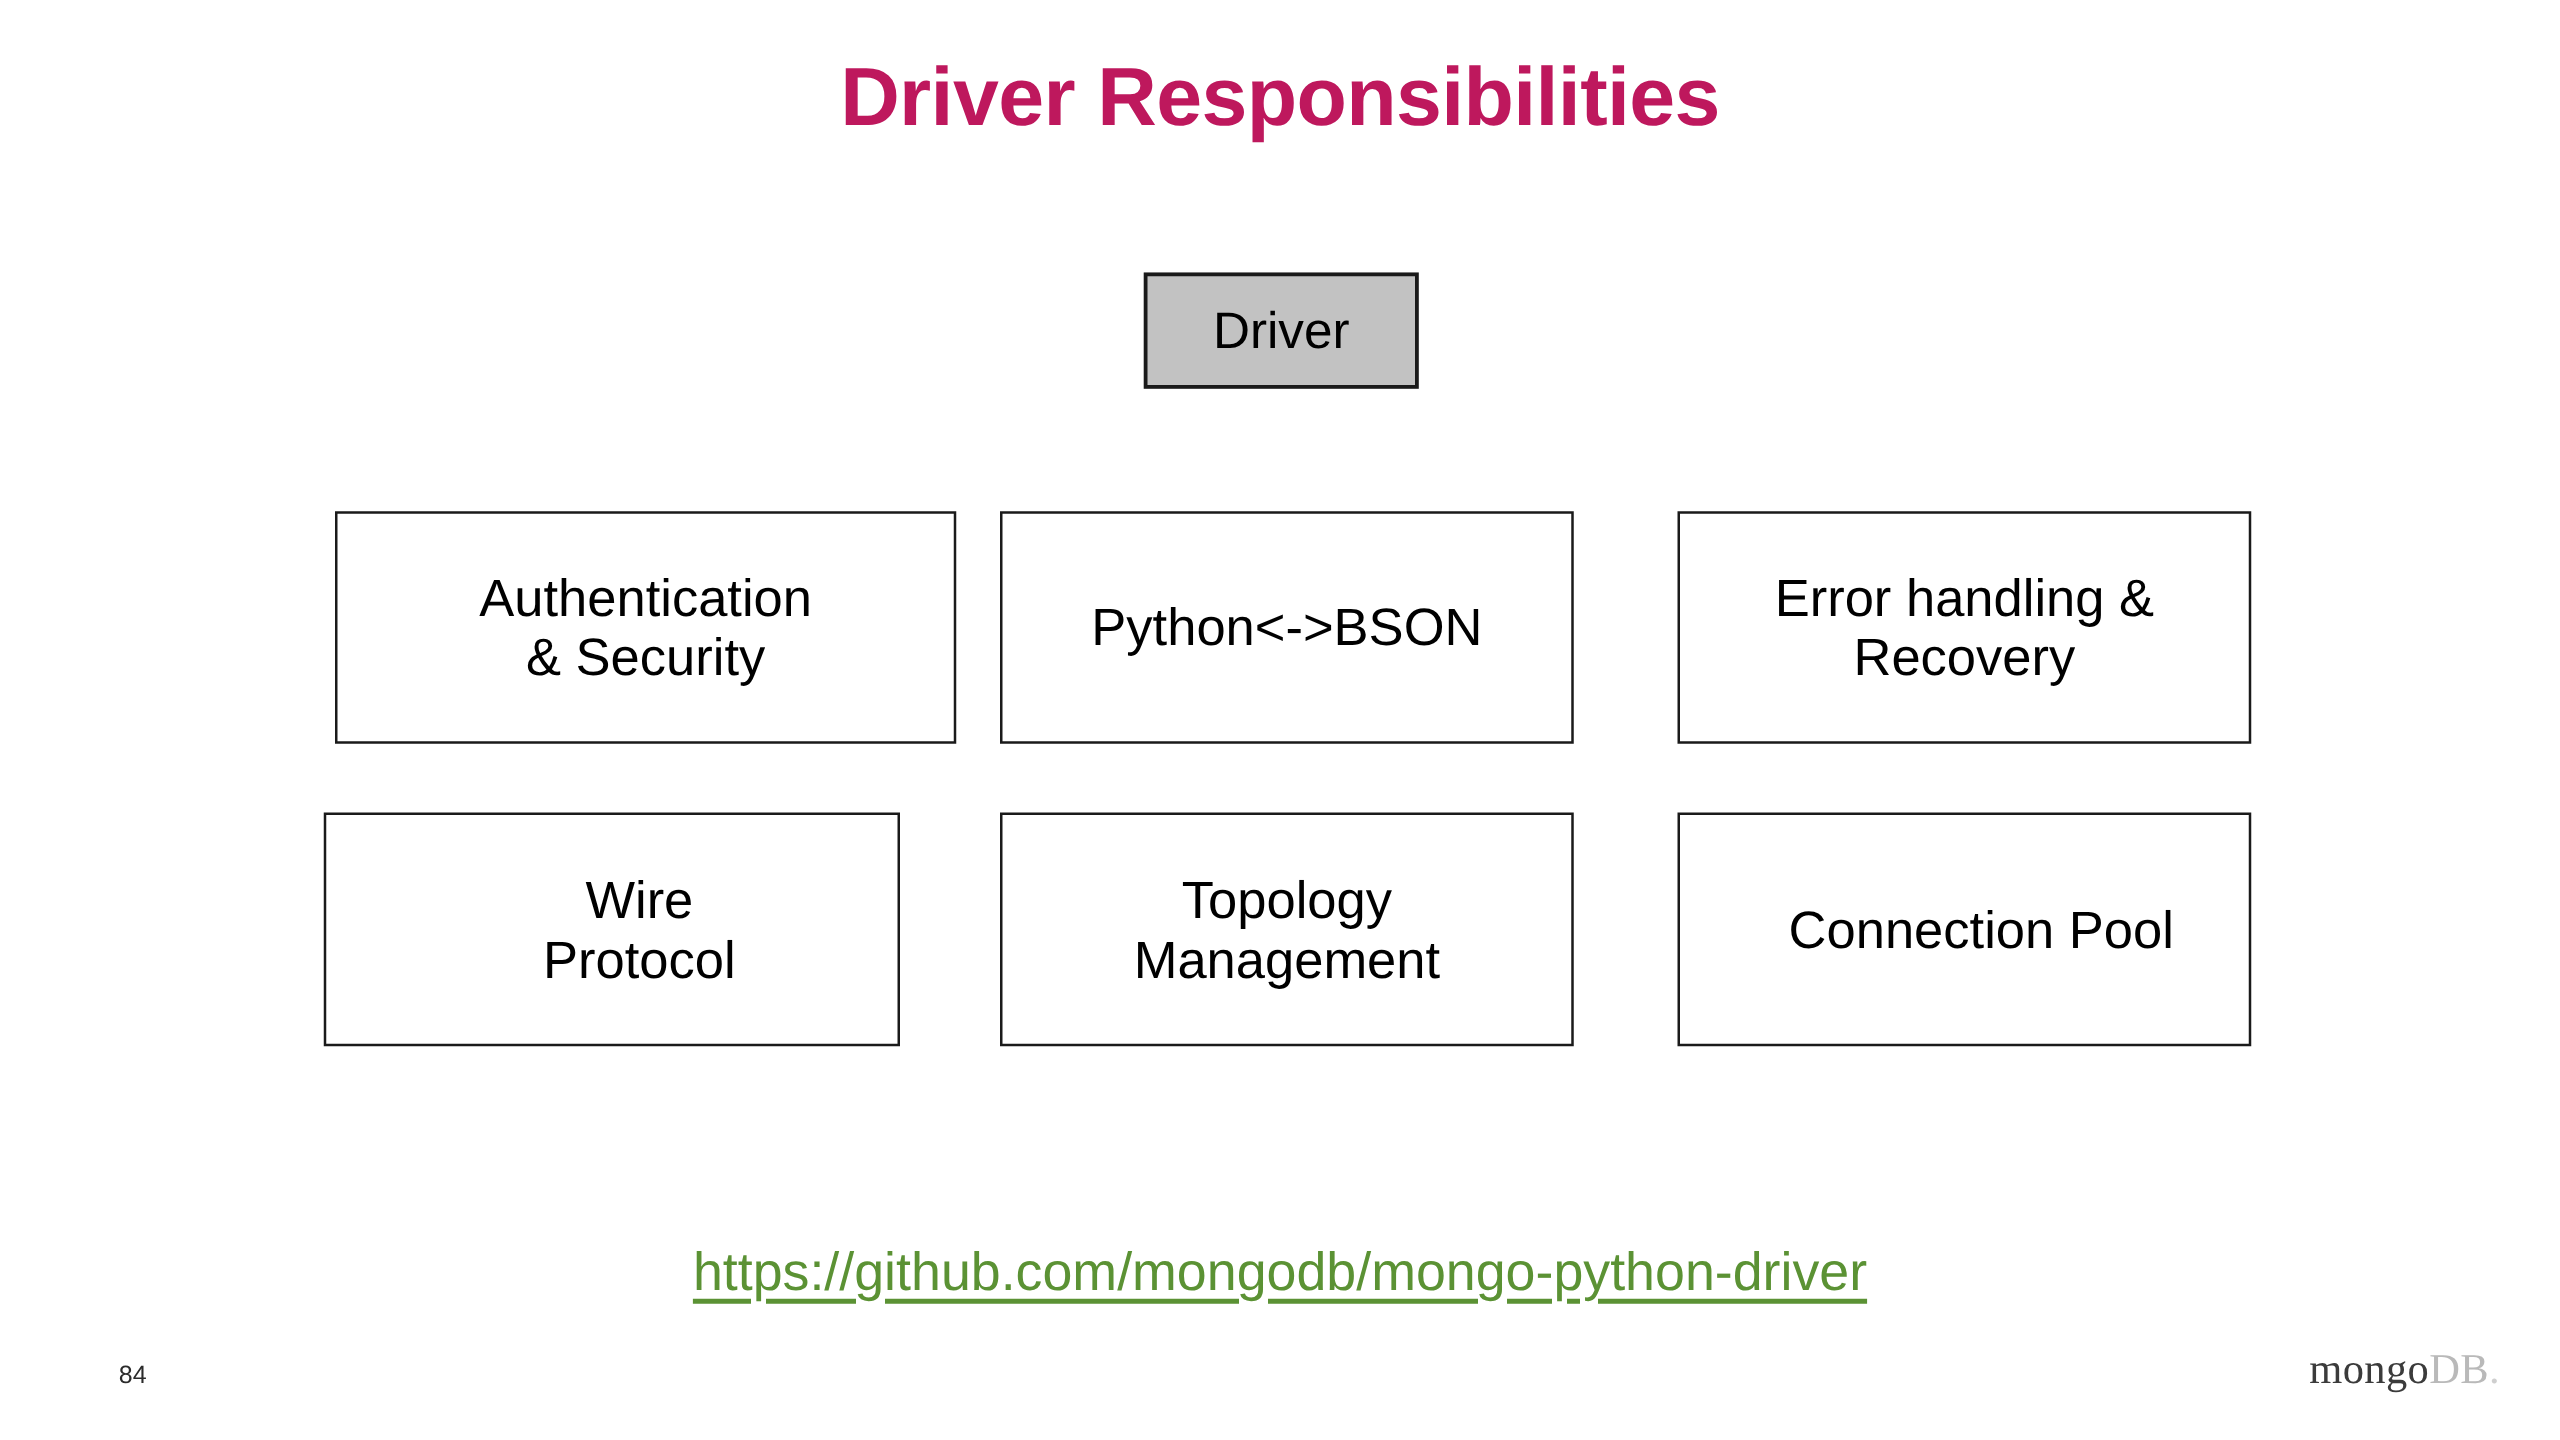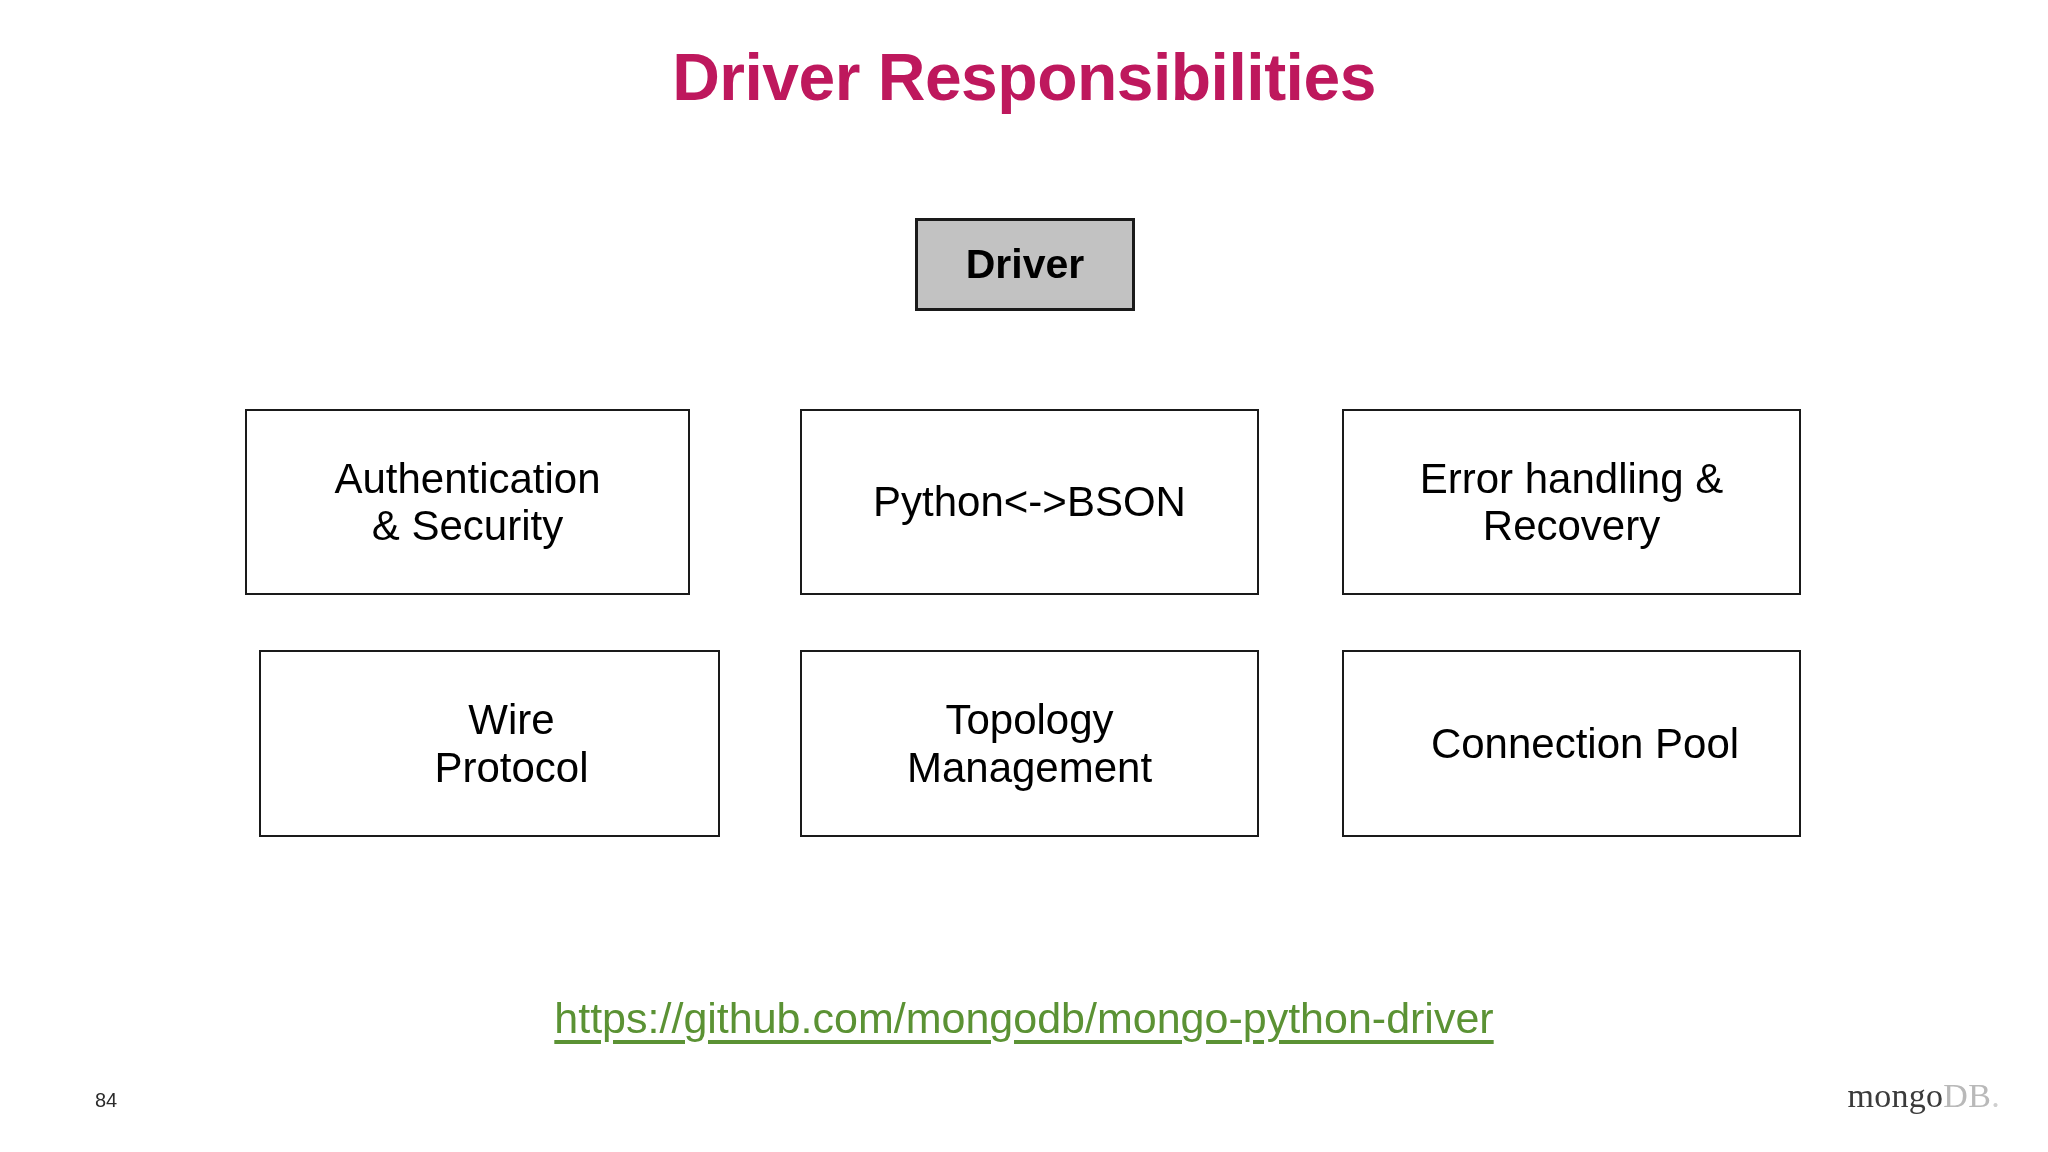--- a/index.html
+++ b/index.html
@@ -53,28 +53,27 @@
     padding: 0 8px;
   }
 
   #driver-node {
     left: 915px;
     top: 218px;
     width: 220px;
     height: 93px;
     background: #c2c2c2;
     border: 3px solid #1a1a1a;
-    font-weight: bold;
   }
   #driver-node .node-text { font-size: 41px; }
 
   
   .resp-box { border-width: 2px; }
 
-  #box-auth          { left: 245px;  top: 409px; width: 445px; height: 186px; }
+  #box-auth          { left: 268px;  top: 409px; width: 497px; height: 186px; }
   #box-bson          { left: 800px;  top: 409px; width: 459px; height: 186px; }
   #box-error         { left: 1342px; top: 409px; width: 459px; height: 186px; }
   #box-wire          { left: 259px;  top: 650px; width: 461px; height: 187px; padding-left: 44px; }
   #box-topology      { left: 800px;  top: 650px; width: 459px; height: 187px; }
   #box-connection    { left: 1342px; top: 650px; width: 459px; height: 187px; padding-left: 27px; }
 
   
   #repo-link {
     position: absolute;
     left: 0;

